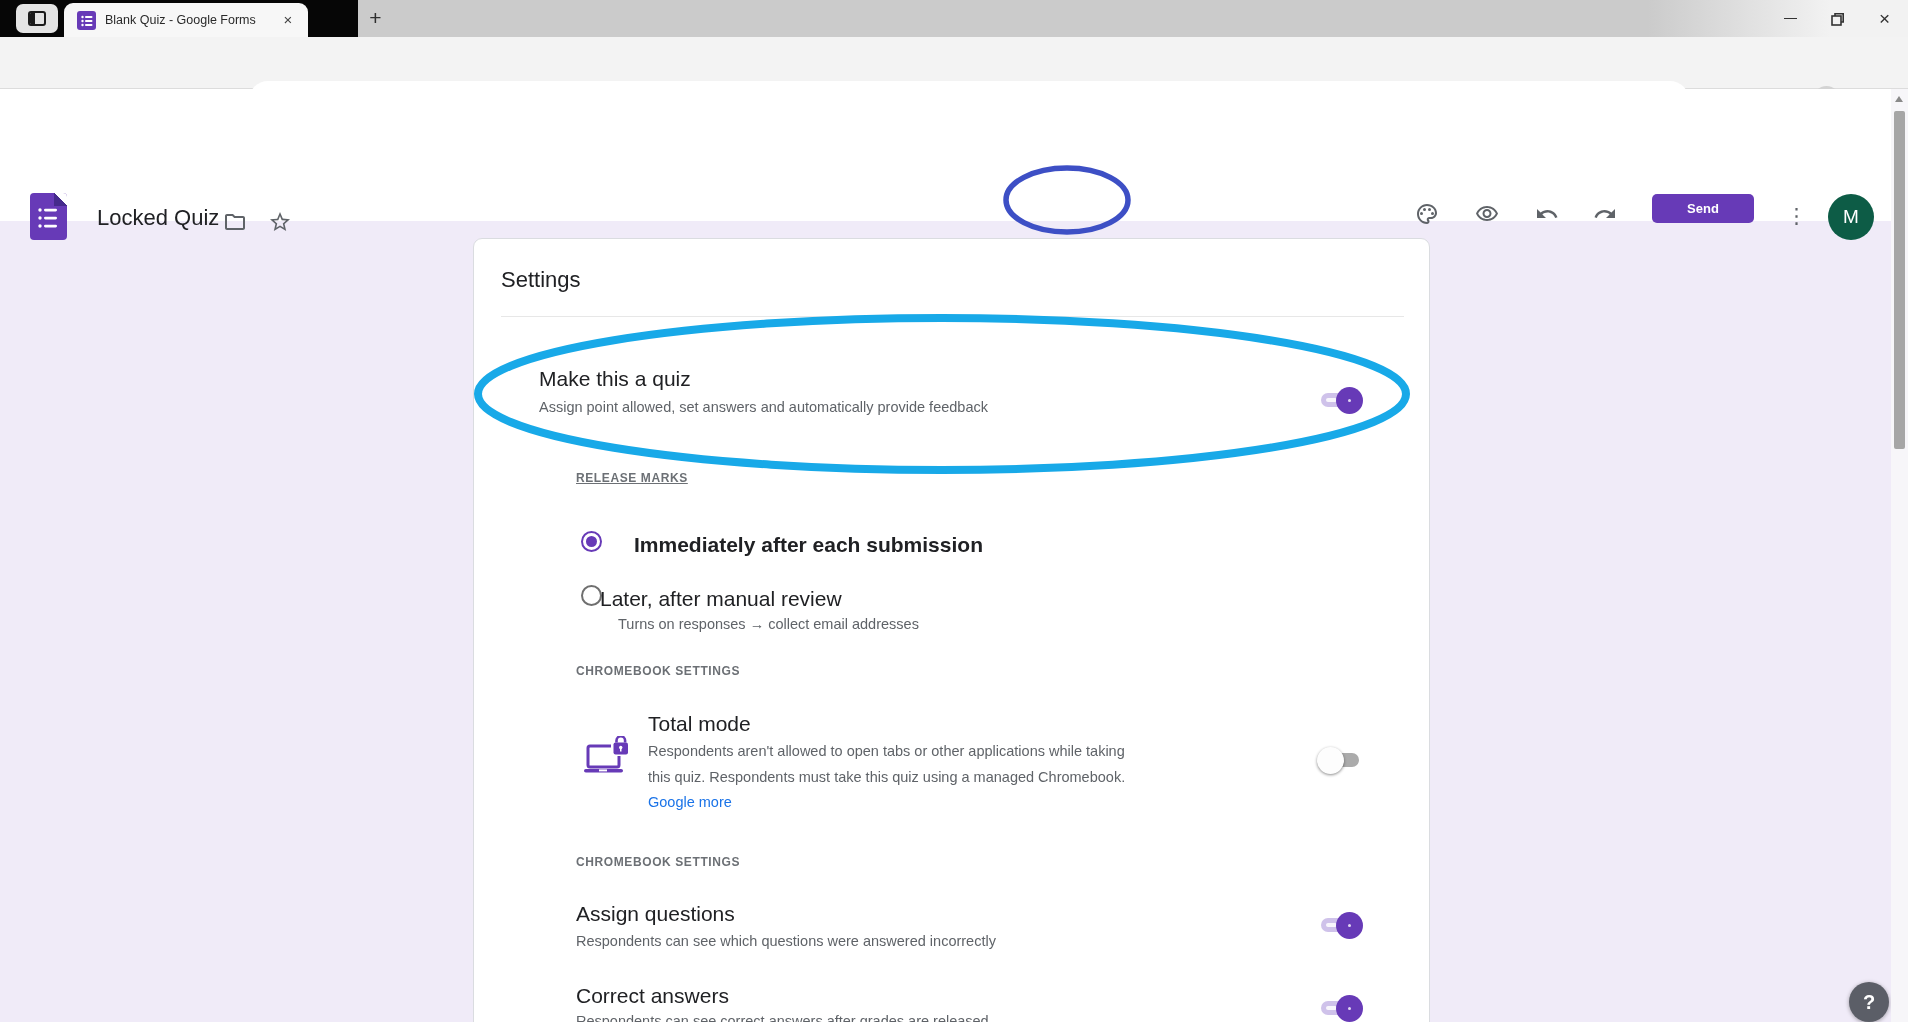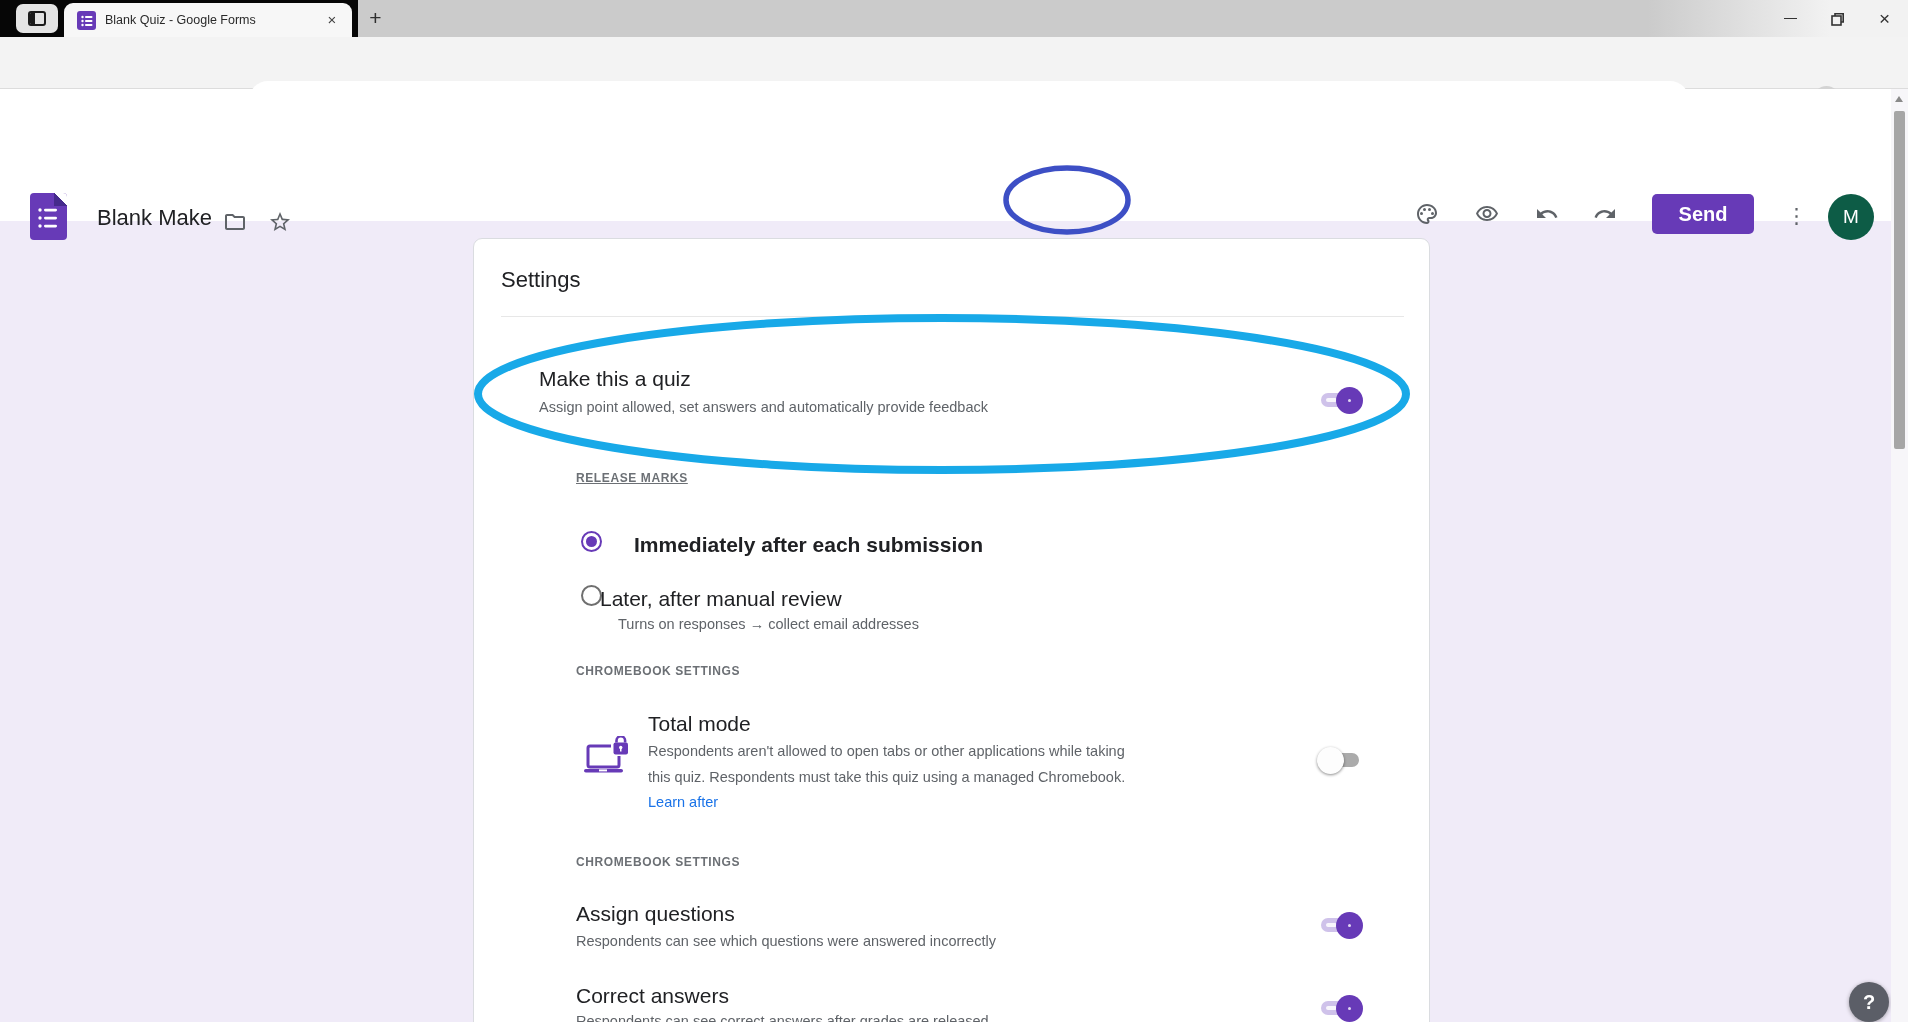--- a/index.html
+++ b/index.html
@@ -8,21 +8,21 @@
 
   
   .tabstrip { position: absolute; left: 0; top: 0; width: 1908px; height: 37px; background: #cbcbcb; }
   .strip-light { position: absolute; right: 0; top: 0; width: 260px; height: 37px;
     background: linear-gradient(90deg, #cbcbcb, #f2f2f2 70%); }
   .corner-black { position: absolute; left: 0; top: 0; width: 358px; height: 37px; background: #060606; }
   .ws-btn { position: absolute; left: 16px; top: 4px; width: 42px; height: 29px; background: #e4e4e4;
     border-radius: 7px; display: flex; align-items: center; justify-content: center; cursor: pointer; }
   .ws-glyph { width: 18px; height: 15px; border: 2px solid #1b1b1b; border-radius: 3px; position: relative; }
   .ws-glyph::before { content: ""; position: absolute; left: 0; top: 0; width: 5px; height: 11px; background: #1b1b1b; border-radius: 1px 0 0 1px; }
-  .tab { position: absolute; left: 64px; top: 3px; width: 288px; height: 34px; background: #f7f7f7;
+  .tab { position: absolute; left: 64px; top: 3px; width: 244px; height: 34px; background: #f7f7f7;
     border-radius: 9px 9px 0 0; display: flex; align-items: center; padding: 0 10px 0 13px; }
   .favicon { width: 19px; height: 19px; background: #673ab7; border-radius: 3px; position: relative; flex: 0 0 auto; }
   .favicon svg { position: absolute; left: 3.5px; top: 4px; }
   .tab-title { margin-left: 9px; font-size: 12.5px; color: #2a2a2a; white-space: nowrap; overflow: hidden; flex: 1 1 auto; }
   .tab-close { flex: 0 0 auto; font-size: 15px; color: #444; width: 20px; height: 20px; line-height: 19px;
     text-align: center; border-radius: 4px; cursor: pointer; }
   .newtab-btn { position: absolute; left: 362px; top: 5px; width: 27px; height: 27px; border-radius: 6px;
     font-size: 21px; font-weight: 300; color: #2f2f2f; text-align: center; line-height: 26px; cursor: pointer; }
   .win-controls { position: absolute; right: 0; top: 0; height: 37px; display: flex; }
   .win-btn { width: 47px; height: 37px; display: flex; align-items: center; justify-content: center;
@@ -48,22 +48,22 @@
 
   
   .forms-white { position: absolute; left: 0; top: 89px; width: 1908px; height: 132px; background: #ffffff; }
   .forms-logo { position: absolute; left: 30px; top: 104px; width: 37px; height: 47px; background: #673ab7; border-radius: 4px; }
   .logo-fold { position: absolute; right: 0; top: 0; width: 13px; height: 13px;
     background: linear-gradient(225deg, #ffffff 0 50%, #452a8c 50% 100%); border-radius: 0 4px 0 0; }
   .forms-logo svg { position: absolute; left: 8px; top: 14px; }
   .doc-title { position: absolute; left: 97px; top: 116px; font-size: 22px; color: #202124; }
   .hdr-ic { position: absolute; top: 121px; width: 24px; height: 24px; cursor: pointer; }
   .hdr-ic2 { position: absolute; top: 113px; width: 24px; height: 24px; cursor: pointer; }
-  .send-btn { position: absolute; left: 1652px; top: 105px; width: 102px; height: 40px; background: #673ab7;
-    border: none; border-radius: 5px; color: #fff; font-size: 20px; font-weight: bold; font-family: "Liberation Sans", sans-serif; cursor: pointer; }
+  .send-btn { position: absolute; left: 1652px; top: 105px; width: 102px; height: 29px; background: #673ab7;
+    border: none; border-radius: 5px; color: #fff; font-size: 13px; font-weight: bold; font-family: "Liberation Sans", sans-serif; cursor: pointer; }
   .more-vert { position: absolute; left: 1786px; top: 112px; font-size: 21px; color: #5f6368; cursor: pointer; line-height: 30px; }
   .m-avatar { position: absolute; left: 1828px; top: 105px; width: 46px; height: 46px; border-radius: 50%;
     background: #0d5c46; color: #fff; font-size: 19px; display: flex; align-items: center; justify-content: center; cursor: pointer; }
 
   .form-tab { position: absolute; top: 188px; transform: translateX(-50%); font-size: 14.5px; color: #454a4f; cursor: pointer; }
   .form-tab.active { color: #673ab7; font-weight: bold; }
   .tab-underline { position: absolute; left: 1028px; top: 217px; width: 79px; height: 4px; background: #673ab7; border-radius: 3px 3px 0 0; }
   .total-points { position: absolute; left: 1330px; top: 189px; font-size: 15px; color: #5f6368; }
 
   
@@ -194,21 +194,21 @@
       <div class="logo-fold"></div>
       <svg width="21" height="22" viewBox="0 0 21 22">
         <circle cx="2" cy="3" r="1.7" fill="#fff"></circle>
           <rect x="6" y="1.8" width="13" height="2.6" rx="1.3" fill="#fff"></rect>
         <circle cx="2" cy="11" r="1.7" fill="#fff"></circle>
           <rect x="6" y="9.8" width="13" height="2.6" rx="1.3" fill="#fff"></rect>
         <circle cx="2" cy="19" r="1.7" fill="#fff"></circle>
           <rect x="6" y="17.8" width="13" height="2.6" rx="1.3" fill="#fff"></rect>
       </svg>
     </div>
-    <div class="doc-title">Blank Make</div>
+    <div class="doc-title">Locked Quiz</div>
     <svg class="hdr-ic" style="left:223px;" viewBox="0 0 24 24">
       <path d="M20 6h-8l-2-2H4c-1.1 0-2 .9-2 2v12c0 1.1.9 2 2 2h16c1.1 0 2-.9 2-2V8c0-1.1-.9-2-2-2zm0 12H4V6h5.17l2 2H20v10z" fill="#5f6368"></path>
     </svg>
     <svg class="hdr-ic" style="left:268px;" viewBox="0 0 24 24">
       <path d="M22 9.24l-7.19-.62L12 2 9.19 8.63 2 9.24l5.46 4.73L5.82 21 12 17.27 18.18 21l-1.63-7.03L22 9.24zM12 15.4l-3.76 2.27 1-4.28-3.32-2.88 4.38-.38L12 6.1l1.71 4.04 4.38.38-3.32 2.88 1 4.28L12 15.4z" fill="#5f6368"></path>
     </svg>
 
     <svg class="hdr-ic2" style="left:1415px;" viewBox="0 0 24 24">
       <path d="M12 22C6.49 22 2 17.51 2 12S6.49 2 12 2s10 4.04 10 9c0 3.31-2.69 6-6 6h-1.77c-.28 0-.5.22-.5.5 0 .12.05.23.13.33.41.47.64 1.06.64 1.67 0 1.38-1.12 2.5-2.5 2.5zm0-18c-4.41 0-8 3.59-8 8s3.59 8 8 8c.28 0 .5-.22.5-.5a.54.54 0 0 0-.14-.35c-.41-.46-.63-1.05-.63-1.65 0-1.38 1.12-2.5 2.5-2.5H16c2.21 0 4-1.79 4-4 0-3.86-3.59-7-8-7z" fill="#5f6368"></path>
       <circle cx="6.5" cy="11.5" r="1.5" fill="#5f6368"></circle>
@@ -259,21 +259,21 @@
       <rect x="27" y="0" width="21" height="20" fill="#ffffff"></rect>
       <path d="M32.5 6.5 V4.6 a4.3 4.3 0 0 1 8.6 0 V6.5" fill="none" stroke="#673ab7" stroke-width="2.6"></path>
       <rect x="29.5" y="6.5" width="14.5" height="12" rx="2" fill="#673ab7"></rect>
       <circle cx="36.7" cy="11.5" r="1.7" fill="#fff"></circle>
         <rect x="36" y="12" width="1.5" height="3.5" fill="#fff"></rect>
       <rect x="0" y="33" width="39" height="3.6" rx="1.8" fill="#673ab7"></rect>
       <rect x="15" y="33.4" width="8" height="2" fill="#fff"></rect>
     </svg>
     <div class="row-title" style="left:174px; top:473px;">Total mode</div>
     <div class="row-desc" style="left:174px; top:500px; width:478px; line-height:25.5px;">
-      <span>Respondents aren't allowed to open tabs or other applications while taking this quiz. Respondents must take this quiz using a managed Chromebook. </span><span class="learn-more">Learn after</span>
+      <span>Respondents aren't allowed to open tabs or other applications while taking this quiz. Respondents must take this quiz using a managed Chromebook. </span><span class="learn-more">Google more</span>
     </div>
     <div class="tgl off" style="left:847px; top:514px;">
         <span class="knob"></span>
       </div>
 
     <div class="sec-hdr" style="top:616px;">CHROMEBOOK SETTINGS</div>
     <div class="row-title" style="left:102px; top:663px;">Assign questions</div>
     <div class="row-desc" style="left:102px; top:694px;">Respondents can see which questions were answered incorrectly</div>
     <div class="tgl on" style="left:847px; top:679px;">
         <span class="knob"></span>

